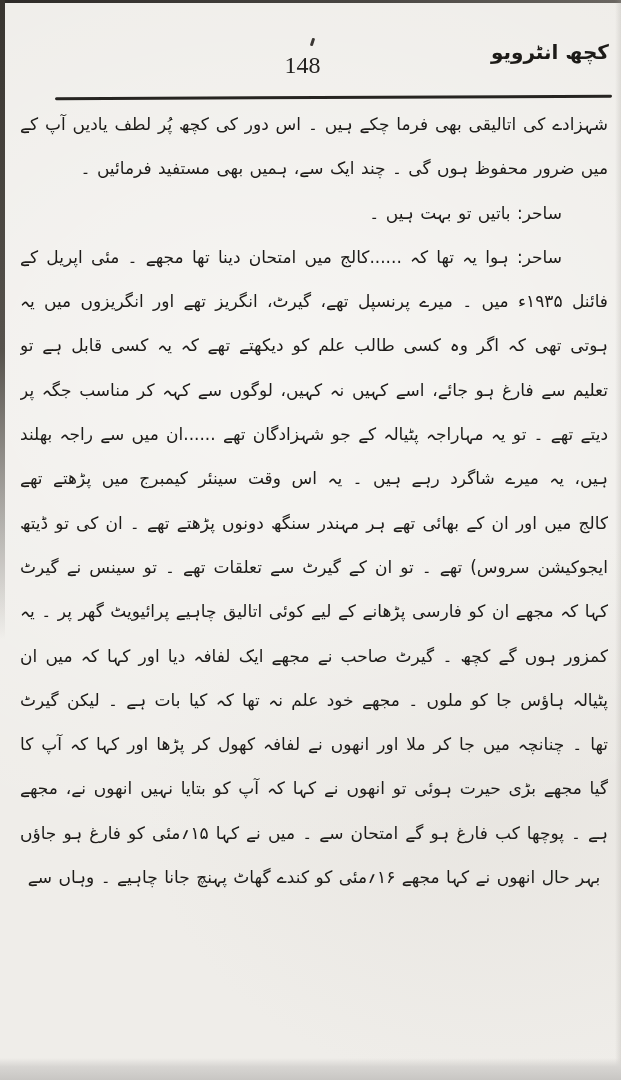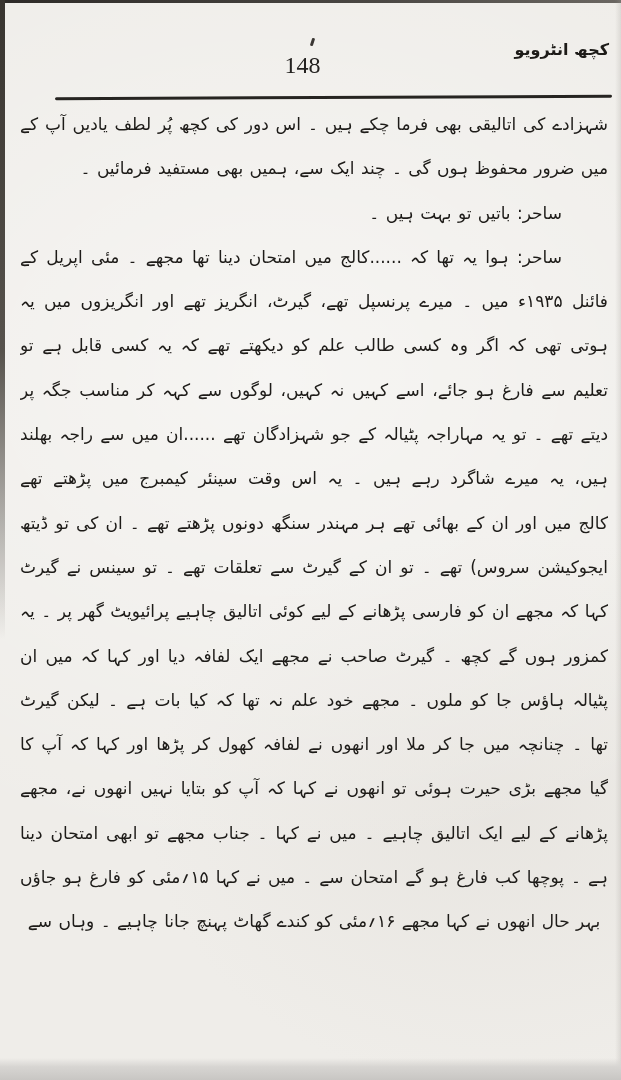--- a/index.html
+++ b/index.html
@@ -32,21 +32,21 @@
   .edge-right {
     position: absolute; top: 0; right: 0; width: 6px; height: 100%;
     background: linear-gradient(to left, rgba(160,156,150,0.25), rgba(160,156,150,0));
   }
   .stray-mark {
     position: absolute; top: 38px; left: 311px; width: 3px; height: 8px;
     background: #3a3733; transform: rotate(18deg); border-radius: 1px;
   }
   .header-title {
     position: absolute; top: 40px; right: 12px;
-    direction: rtl; font-size: 16px; font-weight: bold;
+    direction: rtl; font-size: 20px; font-weight: bold;
     letter-spacing: -1px;
   }
   .page-number {
     position: absolute; top: 52px; left: 0; width: 621px;
     text-align: center; transform: translateX(-8px);
     font-family: "Liberation Serif", serif;
     font-size: 24px; color: #242220;
   }
   .header-rule {
     position: absolute; top: 96px; left: 55px; right: 9px; height: 2.5px;
@@ -95,18 +95,17 @@
     <div class="line">تعلیم سے فارغ ہو جائے، اسے کہیں نہ کہیں، لوگوں سے کہہ کر مناسب جگہ پر رکھوا</div>
     <div class="line">دیتے تھے ۔ تو یہ مہاراجہ پٹیالہ کے جو شہزادگان تھے ......ان میں سے راجہ بھلند رسنگھ جو</div>
     <div class="line">ہیں، یہ میرے شاگرد رہے ہیں ۔ یہ اس وقت سینئر کیمبرج میں پڑھتے تھے چیمفس</div>
     <div class="line">کالج میں اور ان کے بھائی تھے ہر مہندر سنگھ دونوں پڑھتے تھے ۔ ان کی تو ڈیتھ ہو گئی</div>
     <div class="line">ایجوکیشن سروس) تھے ۔ تو ان کے گیرٹ سے تعلقات تھے ۔ تو سینس نے گیرٹ سے</div>
     <div class="line">کہا کہ مجھے ان کو فارسی پڑھانے کے لیے کوئی اتالیق چاہیے پرائیویٹ گھر پر ۔ یہ</div>
     <div class="line">کمزور ہوں گے کچھ ۔ گیرٹ صاحب نے مجھے ایک لفافہ دیا اور کہا کہ میں ان سے</div>
     <div class="line">پٹیالہ ہاؤس جا کو ملوں ۔ مجھے خود علم نہ تھا کہ کیا بات ہے ۔ لیکن گیرٹ صاحب کا حکم</div>
     <div class="line">تھا ۔ چنانچہ میں جا کر ملا اور انھوں نے لفافہ کھول کر پڑھا اور کہا کہ آپ کا اپوائنمنٹ ہو</div>
     <div class="line">گیا مجھے بڑی حیرت ہوئی تو انھوں نے کہا کہ آپ کو بتایا نہیں انھوں نے، مجھے فارسی</div>
-    <div class="line">پڑھانے کے لیے ایک اتالیق چاہیے ۔ میں نے کہا ۔ جناب مجھے تو ابھی امتحان دینا</div>
     <div class="line">ہے ۔ پوچھا کب فارغ ہو گے امتحان سے ۔ میں نے کہا ۱۵؍مئی کو فارغ ہو جاؤں گا ۔</div>
     <div class="line end">بہر حال انھوں نے کہا مجھے ۱۶؍مئی کو کندے گھاٹ پہنچ جانا چاہیے ۔ وہاں سے چائلڈ</div>
   </div>
 
 </div>
 
 </body></html>

